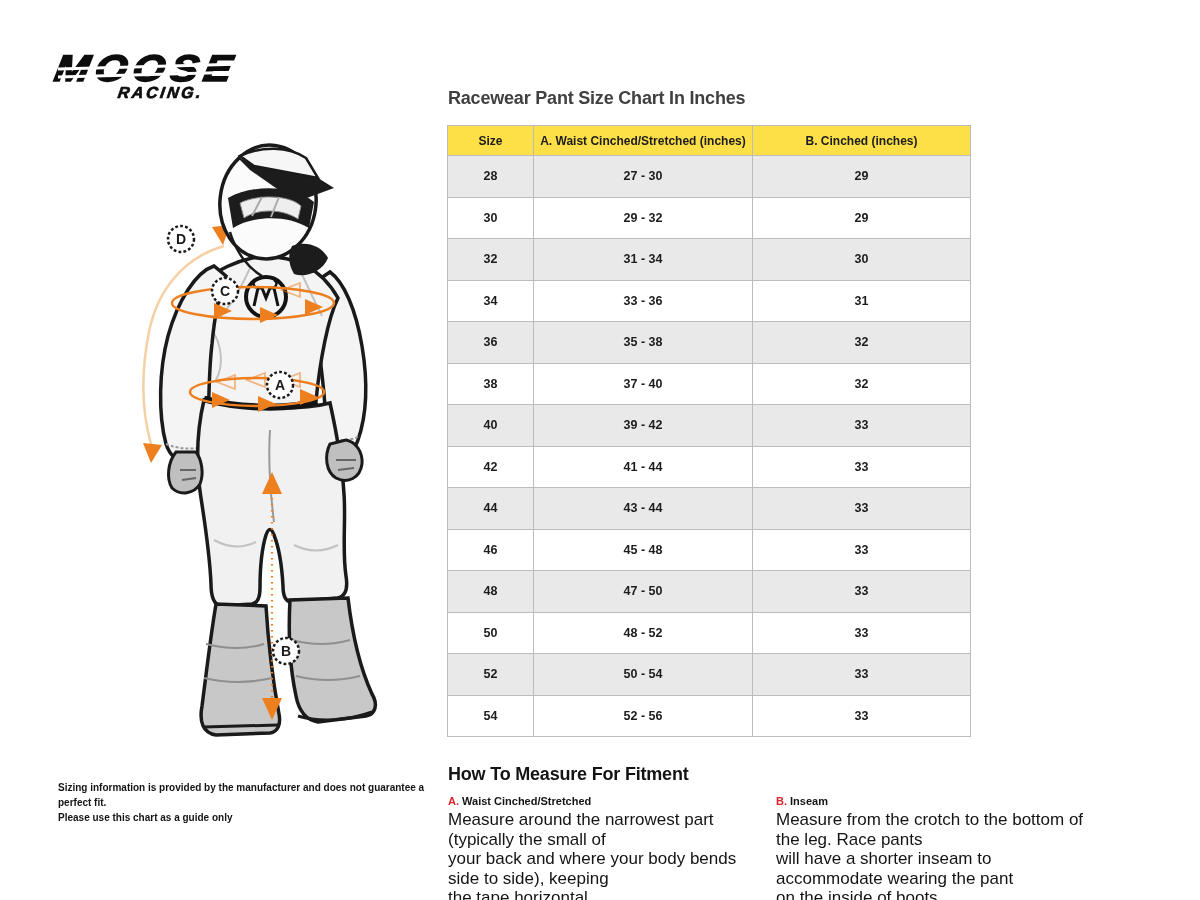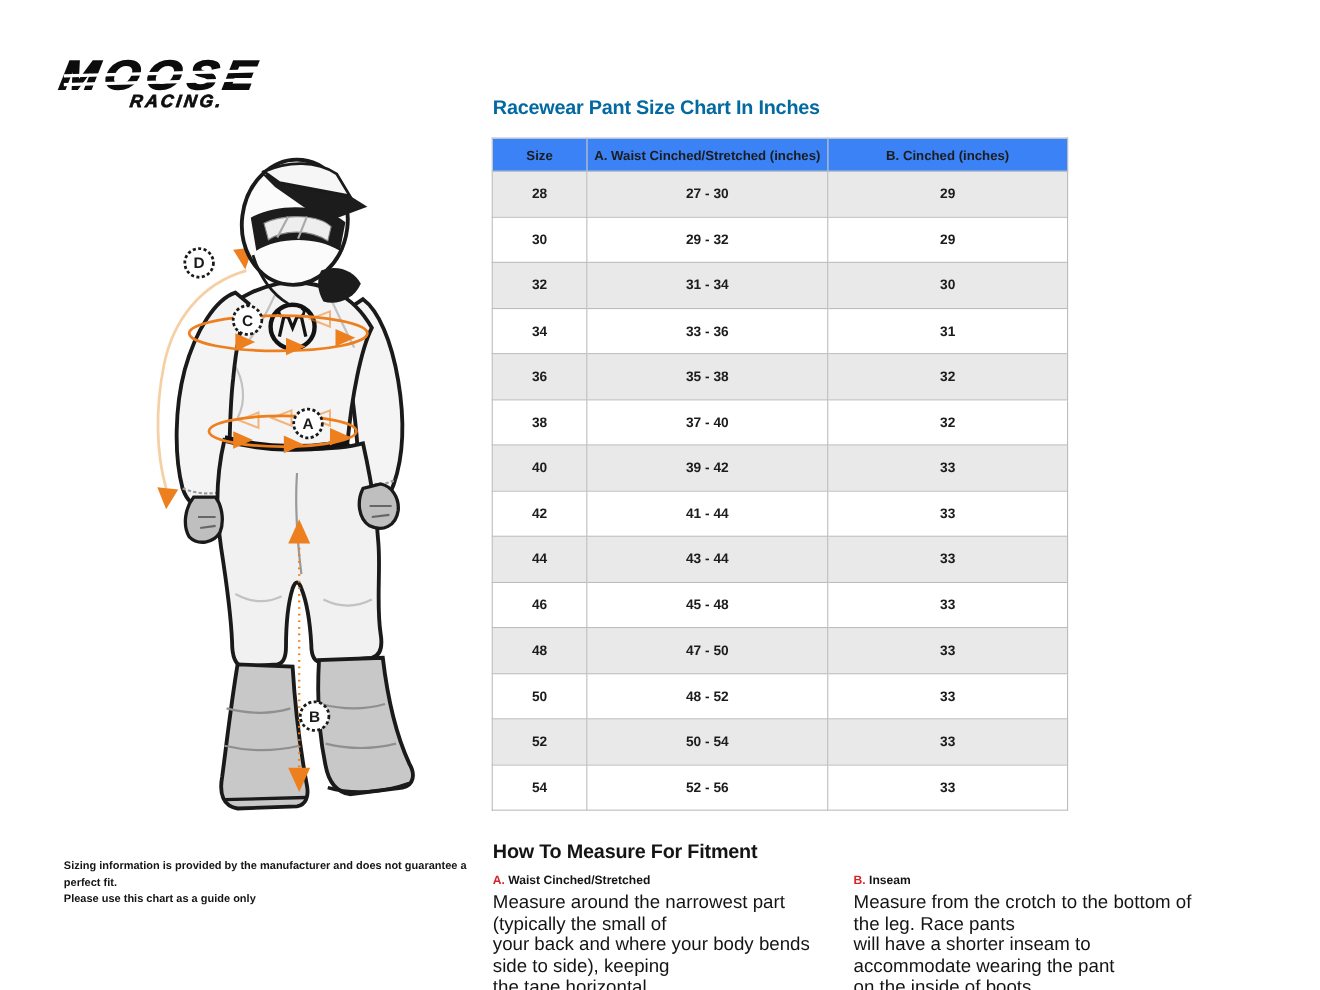--- a/index.html
+++ b/index.html
@@ -16,26 +16,26 @@
   .logo-stripe.s2{top:21px;}
   .logo-racing{position:absolute;left:60px;top:32px;width:172px;text-align:left;
                font-style:italic;font-weight:bold;font-size:16px;letter-spacing:2.5px;
                color:#0d0d0d;-webkit-text-stroke:0.7px #0d0d0d;transform:skewX(-8deg);}
 
   
   .figure{position:absolute;left:140px;top:120px;}
 
   
   .chart-title{position:absolute;left:448px;top:88px;margin:0;font-size:18px;font-weight:bold;
-               letter-spacing:-0.2px;color:#0369a1;}
+               letter-spacing:-0.2px;color:#404040;}
   .size-table{position:absolute;left:447px;top:125px;width:523px;border-collapse:collapse;
               table-layout:fixed;}
   .size-table th,.size-table td{border:1px solid #bcbcbc;text-align:center;vertical-align:middle;
               color:#1c1c1c;padding:0;}
-  .size-table th{height:29px;font-size:12px;font-weight:bold;background:#3b82f6;}
+  .size-table th{height:29px;font-size:12px;font-weight:bold;background:#fde047;}
   .size-table td{height:40.5px;font-size:12.5px;font-weight:bold;background:#fff;}
   .size-table tbody tr:nth-child(odd) td{background:#e9e9e9;}
 
   
   .measure{position:absolute;left:448px;top:752px;width:680px;margin-top:12px;}
   .measure h2{margin:0 0 10px 0;font-size:18px;font-weight:bold;letter-spacing:-0.2px;}
   .measure-cols{position:relative;height:110px;}
   .measure-col{position:absolute;top:0;width:316px;}
   .measure-col.colB{left:328px;}
   .measure-head{font-size:11px;font-weight:bold;color:#141414;}

